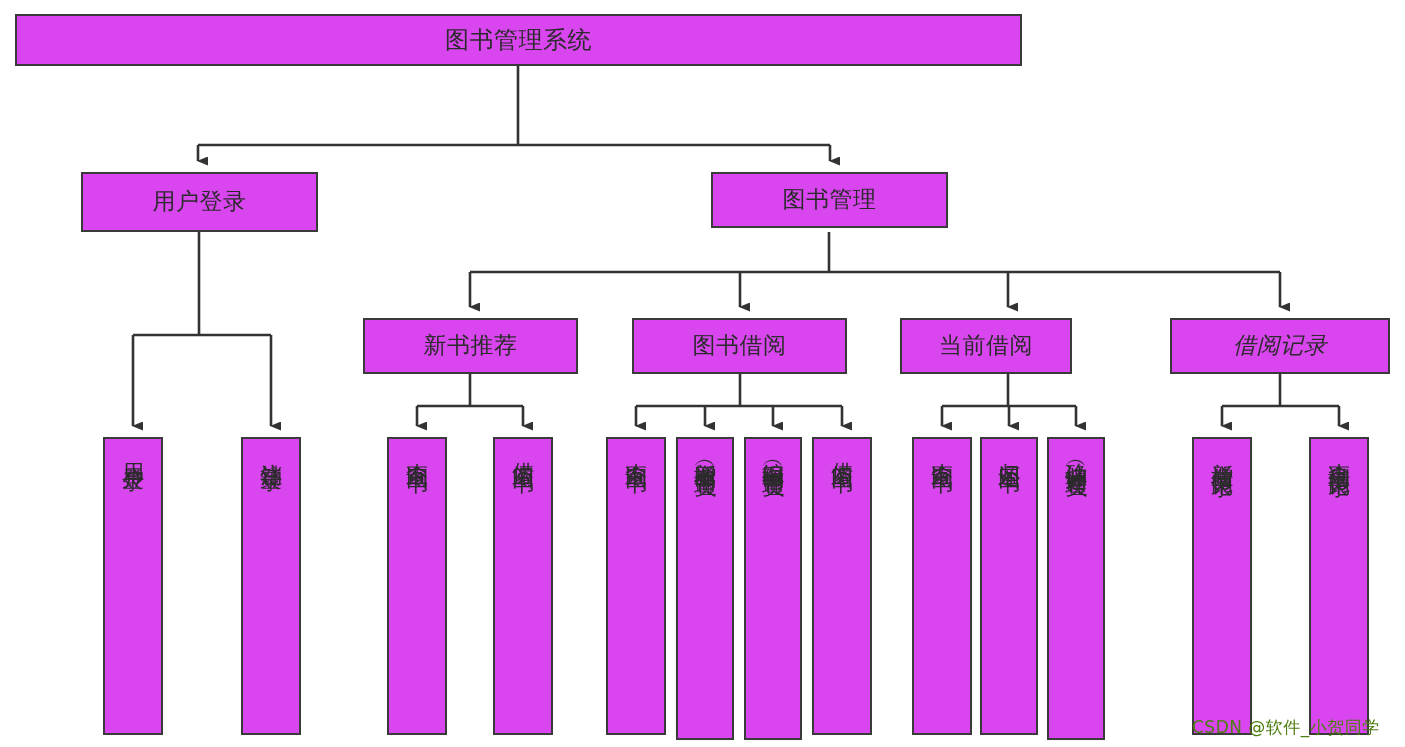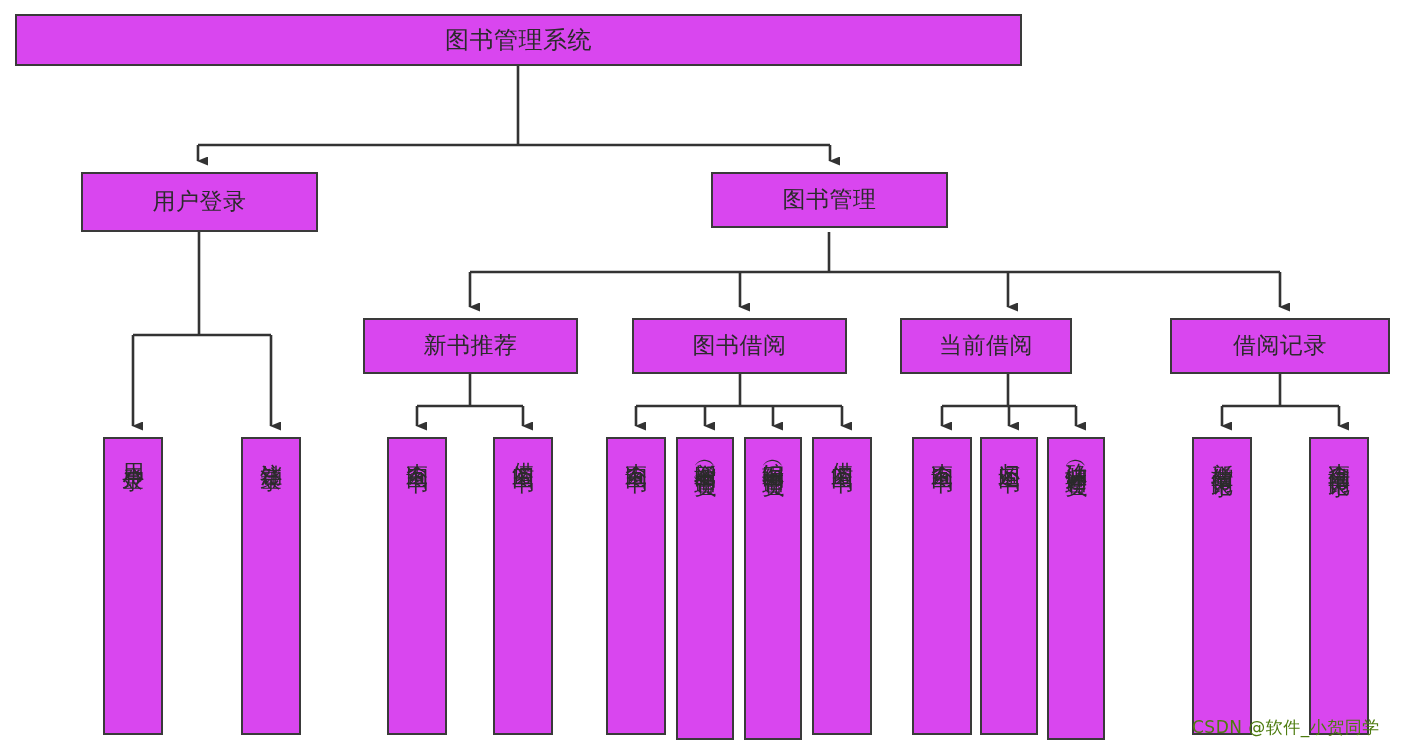--- a/index.html
+++ b/index.html
@@ -143,21 +143,21 @@
 
   <div class="node horiz" style="left:363px; top:318px; width:215px; height:56px;">
     <span class="label">新书推荐</span>
   </div>
   <div class="node horiz" style="left:632px; top:318px; width:215px; height:56px;">
     <span class="label">图书借阅</span>
   </div>
   <div class="node horiz" style="left:900px; top:318px; width:172px; height:56px;">
     <span class="label">当前借阅</span>
   </div>
-  <div class="node horiz" style="left:1170px; top:318px; width:220px; height:56px;">
+  <div class="node horiz" style="left:1170px; top:318px; width:220px; height:56px;font-style:italic;">
     <span class="label">借阅记录</span>
   </div>
 
   <div class="node vert" style="left:103px; top:437px; width:60px; height:298px;">
     <span class="label">用户登录</span>
   </div>
   <div class="node vert" style="left:241px; top:437px; width:60px; height:298px;">
     <span class="label">注销登录</span>
   </div>
 

